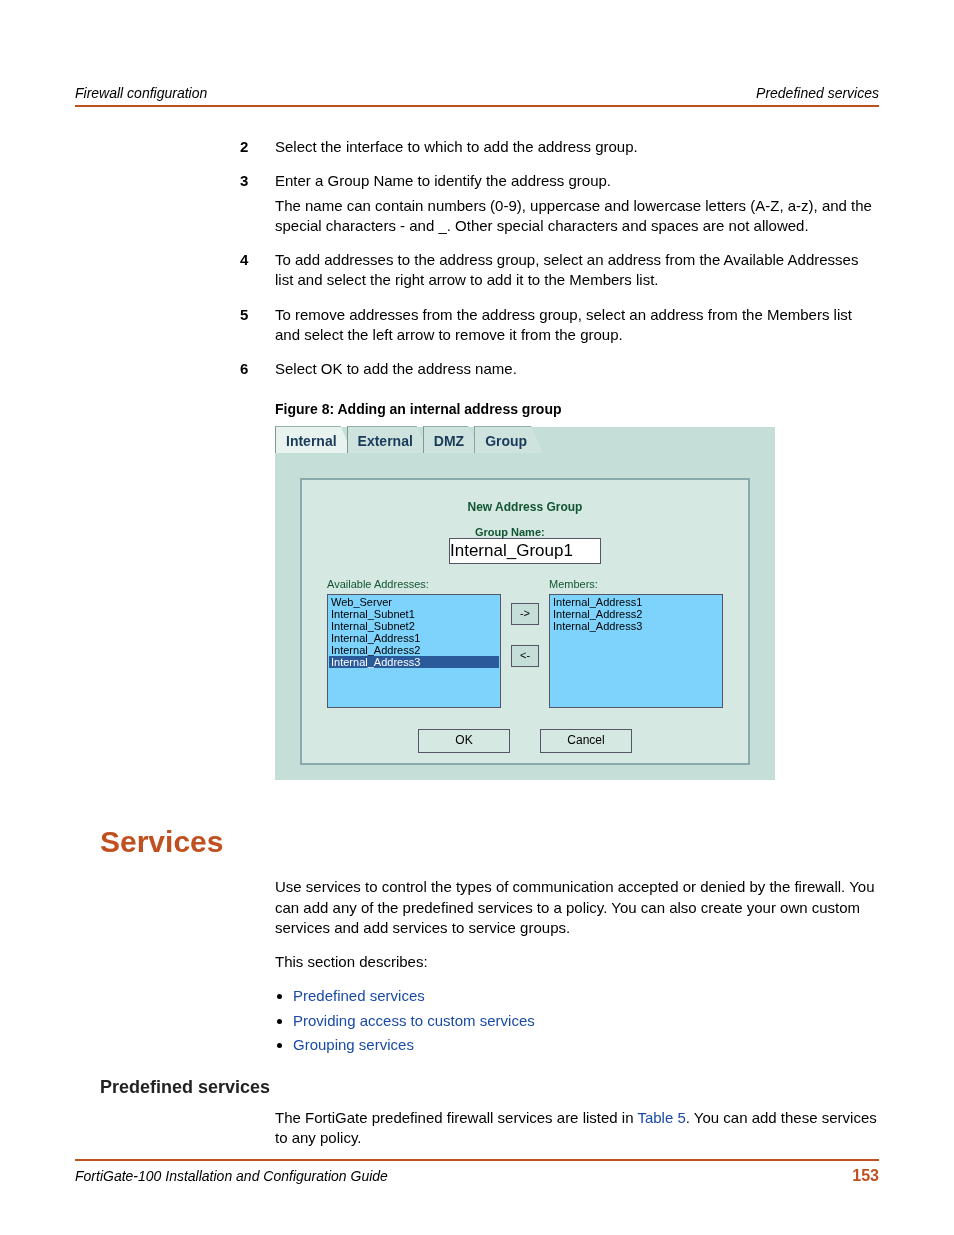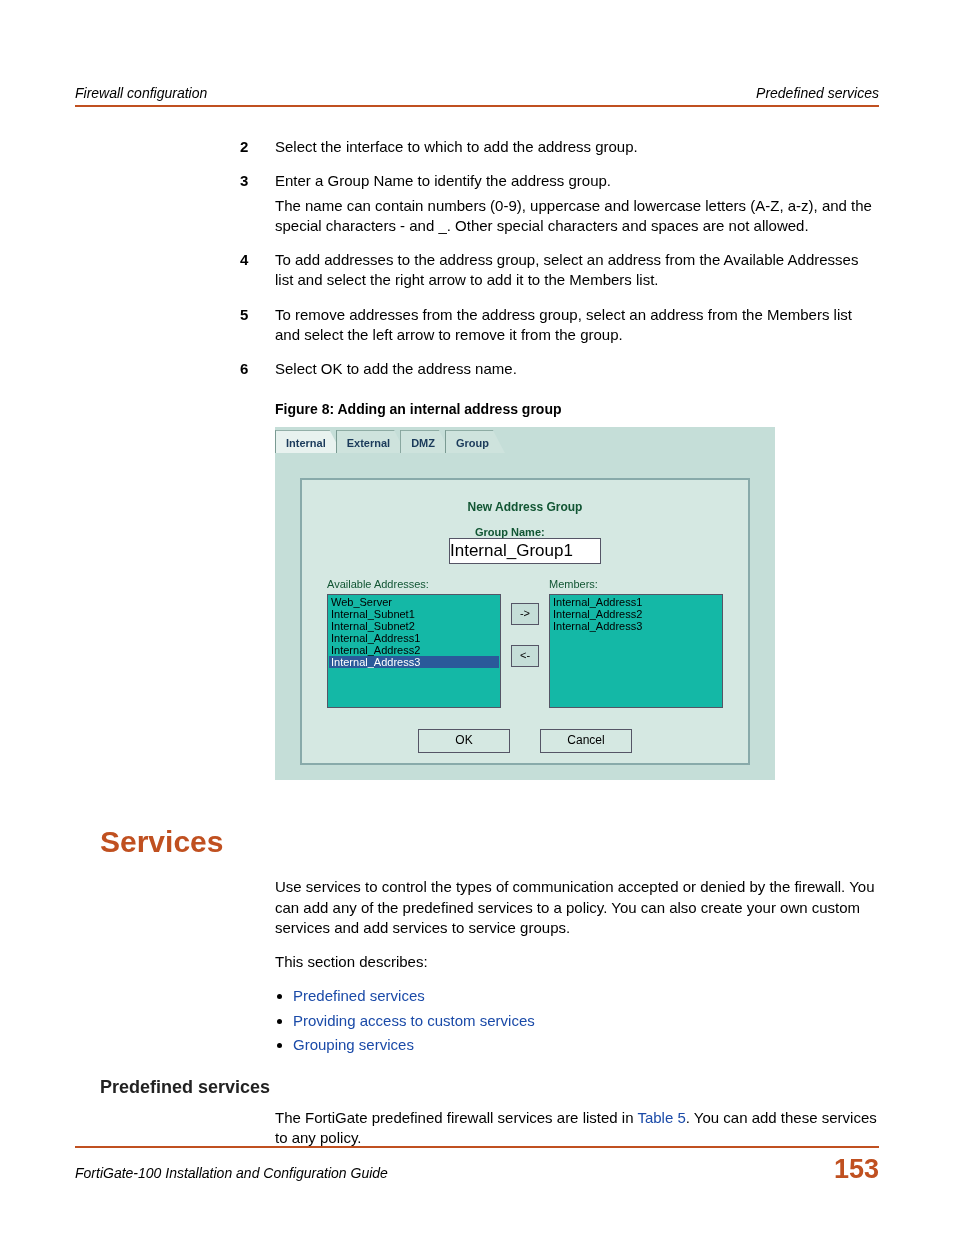--- a/index.html
+++ b/index.html
@@ -64,21 +64,21 @@
   .tabs {
     display: flex;
     height: 26px;
     align-items: flex-end;
   }
   .tab {
     position: relative;
     padding: 6px 16px 4px 10px;
     margin-right: -6px;
     font-weight: bold;
-    font-size: 11px;
+    font-size: 14px;
     color: #1a3a5a;
     background: #cee3dd;
     border-top: 1px solid #7a9a92;
     border-left: 1px solid #7a9a92;
     clip-path: polygon(0 0, calc(100% - 12px) 0, 100% 100%, 0 100%);
   }
   .tab.active {
     background: #e8f2ef;
   }
   .panel-outer {
@@ -120,21 +120,21 @@
     align-items: flex-start;
   }
   .list-col { flex: 1; }
   .list-label {
     font-size: 11px;
     color: #153;
     margin-bottom: 4px;
   }
   .listbox {
     border: 1px solid #556;
-    background: #14b8a6;
+    background: #7dd3fc;
     height: 110px;
     overflow: hidden;
     font-size: 11px;
     padding: 1px;
   }
   .listbox div { padding: 0 2px; white-space: nowrap; }
   .listbox .sel { background: #2a5a9a; color: #fff; }
   .arrow-col {
     display: flex;
     flex-direction: column;
@@ -198,21 +198,21 @@
     border: none;
     border-top: 2px solid #c05020;
     margin: 0 0 6px 0;
   }
   .footer-row {
     display: flex;
     justify-content: space-between;
     align-items: baseline;
   }
   .footer-left { font-style: italic; font-size: 14px; }
-  .footer-right { color: #c05020; font-weight: bold; font-size: 27px; }
+  .footer-right { color: #c05020; font-weight: bold; font-size: 16px; }
 </style>
 </head>
 <body>
 
 <div class="page">
   <div class="header-row">
     <span>Firewall configuration</span>
     <span>Predefined services</span>
   </div>
   <hr class="header-rule">

